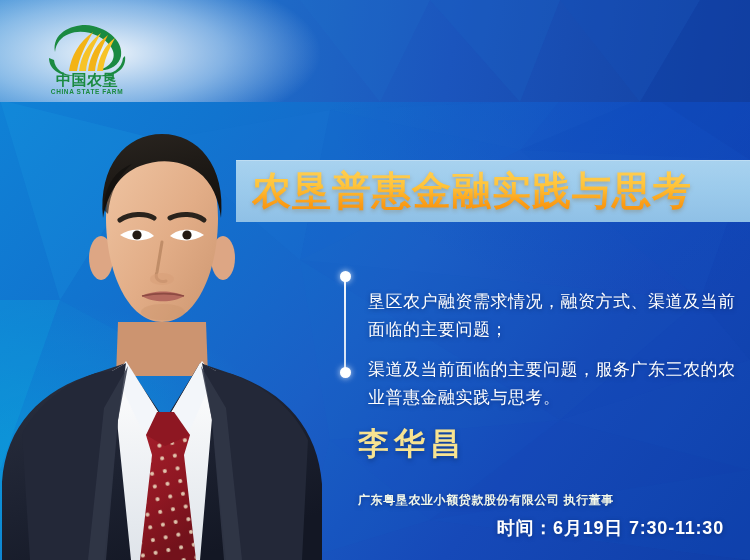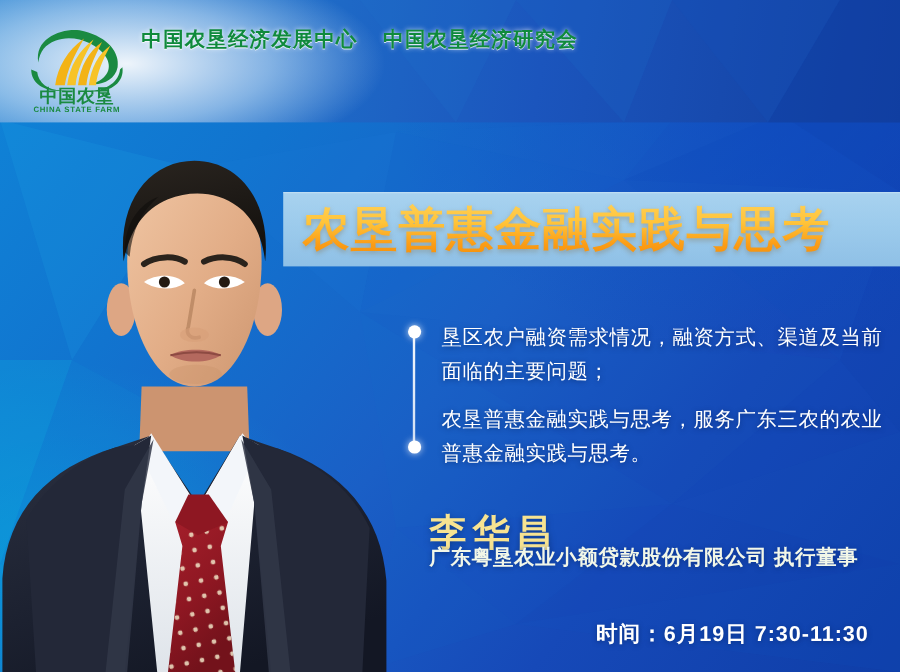--- a/index.html
+++ b/index.html
@@ -20,21 +20,21 @@
   
   .banner{
     position:absolute;left:0;top:0;width:750px;height:102px;overflow:hidden;
     background:
       radial-gradient(ellipse 300px 120px at 14% 52%, rgba(255,255,255,.92) 0%, rgba(214,234,250,.55) 40%, rgba(214,234,250,0) 72%),
       linear-gradient(100deg,#2c84d2 0%,#1f6fc9 30%,#1b55bd 60%,#133f9f 100%);
   }
   .banner-facets{position:absolute;inset:0;}
   .banner-facets svg{display:block;}
 
-  .logo{position:absolute;left:16px;top:22px;width:96px;height:72px;}
+  .logo{position:absolute;left:39px;top:22px;width:96px;height:72px;}
   .logo svg{display:block;}
 
   .banner-text{position:absolute;left:118px;top:22px;}
   .org-line{
     font-size:17px;font-weight:bold;color:#0f8a3c;letter-spacing:1px;
     text-shadow:0 0 4px rgba(255,255,255,.85),0 1px 0 rgba(255,255,255,.7);
     white-space:nowrap;line-height:22px;
   }
   .org-line .gap{display:inline-block;width:10px;}
   .slogan{
@@ -68,32 +68,33 @@
   .bullet-rail{position:absolute;left:4px;top:8px;width:2px;height:96px;
     background:linear-gradient(180deg,rgba(255,255,255,.95),rgba(255,255,255,.8));}
   .dot{position:absolute;left:0;width:11px;height:11px;border-radius:50%;
     background:#ffffff;box-shadow:0 0 6px rgba(255,255,255,.8);}
   .dot.d1{top:3px;}
   .dot.d2{top:99px;}
   .bullet-items{margin-left:28px;}
   .bullet-item{
     font-size:17px;color:#ffffff;line-height:28px;letter-spacing:.5px;
     text-shadow:0 1px 4px rgba(4,35,95,.65);
+    margin-top:20px;
   }
   .bullet-item + .bullet-item{margin-top:12px;}
 
   
   .speaker-name{
     position:absolute;left:358px;top:423px;
     font-size:31px;font-weight:bold;letter-spacing:5px;color:#f7e391;
     text-shadow:0 2px 5px rgba(8,40,100,.6);white-space:nowrap;text-align:center;
   }
   .speaker-title{
-    position:absolute;left:358px;top:453px;
-    font-size:17px;font-weight:bold;color:#f2f7e8;letter-spacing:.6px;
+    position:absolute;left:358px;top:492px;
+    font-size:12px;font-weight:bold;color:#f2f7e8;letter-spacing:.6px;
     text-shadow:0 1px 4px rgba(6,38,100,.6);white-space:nowrap;
   }
   .time-line{
     position:absolute;right:26px;top:516px;
     font-size:18px;font-weight:bold;color:#ffffff;letter-spacing:.8px;
     text-shadow:0 1px 4px rgba(6,38,100,.6);white-space:nowrap;
   }
 </style>
 </head>
 <body>
@@ -148,25 +149,20 @@
         <path d="M40 49 C42 33 50 20 62 11 C54 25 48 37 47 49 Z" fill="#f7c327"></path>
         <path d="M49 49 C51 33 58 21 69 13 C62 27 57 38 56 49 Z" fill="#f3b316"></path>
         <path d="M58 49 C60 34 66 23 76 16 C69 29 65 39 64 49 Z" fill="#f7c327"></path>
 
         <text x="48" y="63" text-anchor="middle" font-family="'Liberation Sans','DejaVu Sans',sans-serif" font-size="15" font-weight="bold" fill="#1a8a41" letter-spacing="0.5">中国农垦</text>
         <text x="48" y="71.5" text-anchor="middle" font-family="'Liberation Sans','DejaVu Sans',sans-serif" font-size="6.5" font-weight="bold" fill="#1a8a41" letter-spacing="0.6">CHINA STATE FARM</text>
       </svg>
     </div>
 
     <div class="banner-text">
-      <div class="org-line">
-        <span>中国农垦经济发展中心</span>
-        <span class="gap"></span>
-        <span>中国农垦经济研究会</span>
-      </div>
     </div>
   </div>
 
   <div class="portrait">
     <svg width="330" height="470" viewBox="0 0 330 470" xmlns="http://www.w3.org/2000/svg">
       <defs>
         <linearGradient id="skin" x1="0" y1="0" x2="1" y2="1">
           <stop offset="0%" stop-color="#f0c6a4"></stop>
           <stop offset="55%" stop-color="#e2ad87"></stop>
           <stop offset="100%" stop-color="#cd9670"></stop>
@@ -243,21 +239,21 @@
 
   <div class="title-band"></div>
   <div class="title-text">农垦普惠金融实践与思考</div>
 
   <div class="bullets">
     <div class="bullet-rail"></div>
     <div class="dot d1"></div>
     <div class="dot d2"></div>
     <div class="bullet-items">
       <div class="bullet-item">垦区农户融资需求情况，融资方式、渠道及当前面临的主要问题；</div>
-      <div class="bullet-item">农垦普惠金融实践与思考，服务广东三农的农业普惠金融实践与思考。</div>
+      <div class="bullet-item">渠道及当前面临的主要问题，服务广东三农的农业普惠金融实践与思考。</div>
     </div>
   </div>
 
   <div class="speaker-name">李华昌</div>
   <div class="speaker-title">广东粤垦农业小额贷款股份有限公司 执行董事</div>
 
   <div class="time-line">时间：6月19日 7:30-11:30</div>
 
 </div>
 

